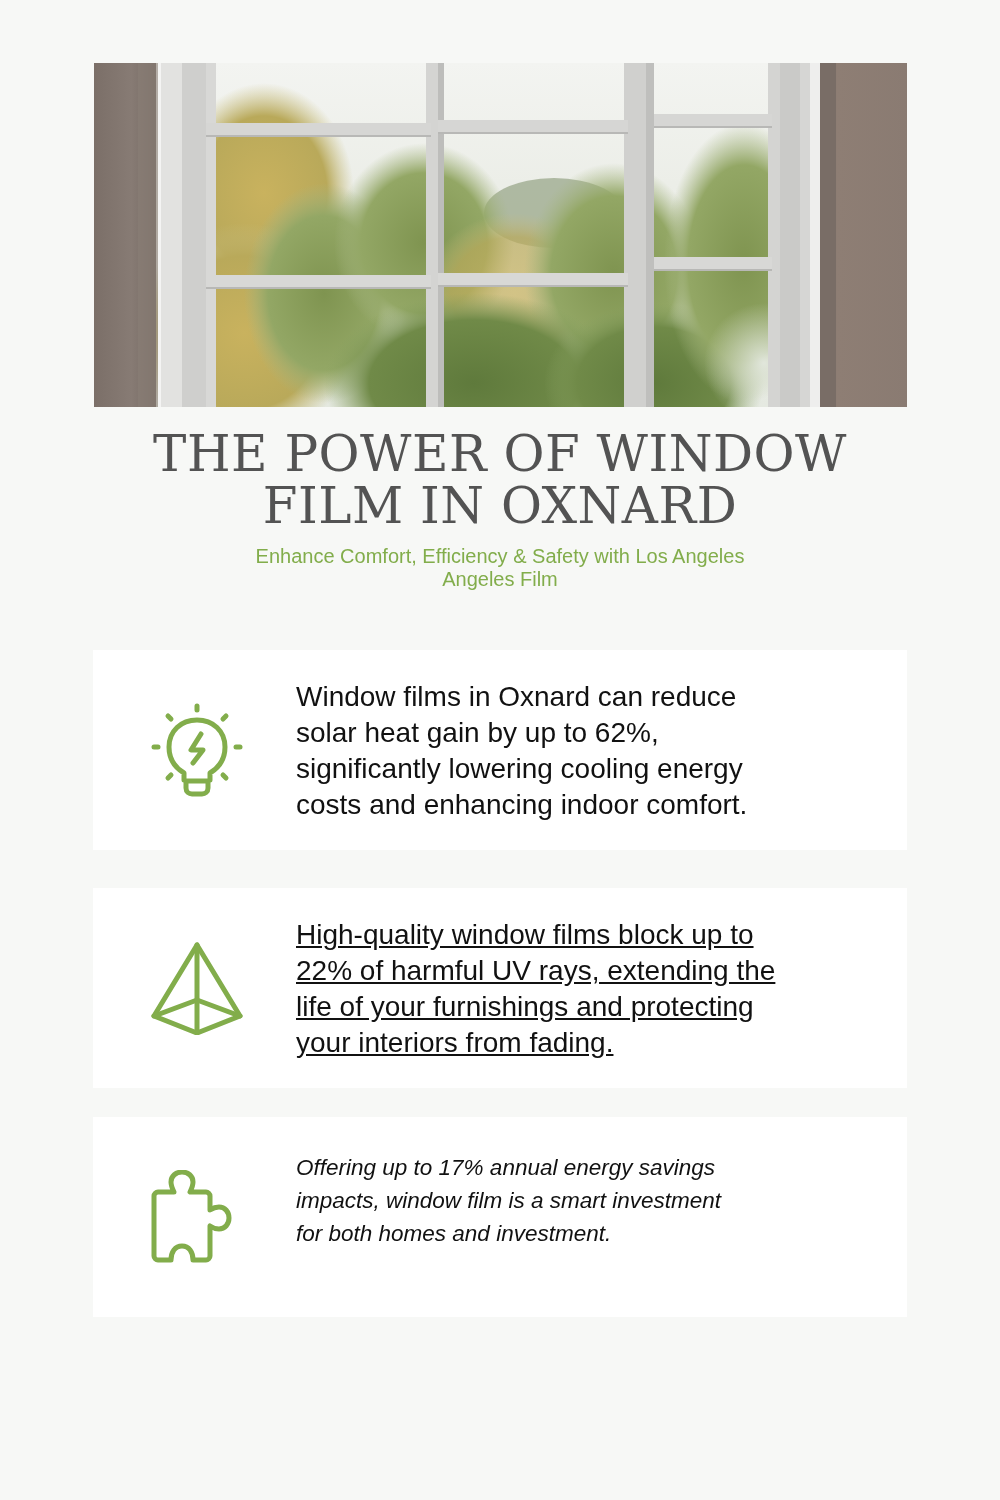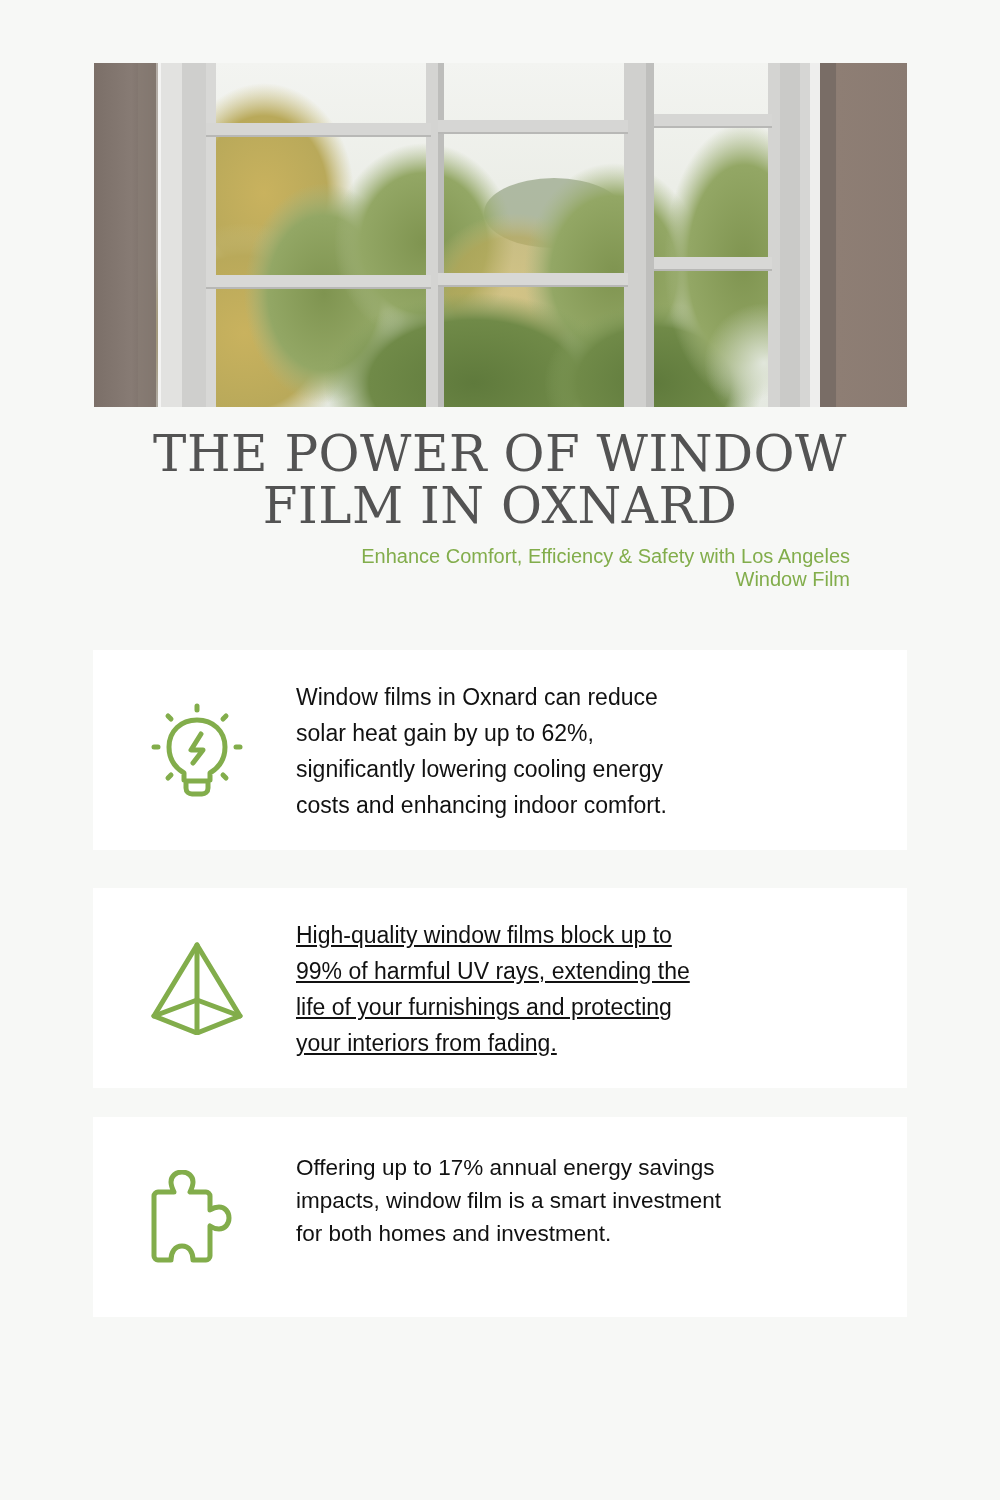--- a/index.html
+++ b/index.html
@@ -30,21 +30,21 @@
       line-height: 52px;
       letter-spacing: 0.5px;
       color: #535353;
       text-transform: uppercase;
     }
     .title span { display: block; }
     .subtitle {
       position: absolute;
       left: 150px; top: 545px;
       width: 700px;
-      text-align: right;
+      text-align: center;
       font-family: "Liberation Sans", sans-serif;
       font-size: 20px;
       line-height: 23px;
       color: #82ad4b;
     }
 
     .card {
       position: absolute;
       left: 93px;
       width: 814px;
@@ -55,21 +55,21 @@
       position: absolute;
       left: 148px;
       width: 98px; height: 98px;
     }
     .card-icon svg { width: 100%; height: 100%; display: block; }
     .card-text {
       position: absolute;
       left: 296px;
       width: 540px;
       font-family: "Liberation Sans", sans-serif;
-      font-size: 23px;
+      font-size: 28px;
       color: #111111;
     }
     .card-text.t1 { line-height: 36px; }
     .card-text.t2 { line-height: 36px; }
     .card-text.t3 { line-height: 33px; font-size: 22.5px; }
   </style>
 </head>
 <body>
 
 <div class="hero">
@@ -161,21 +161,21 @@
     <rect x="560" y="206" width="118" height="2" fill="#b8b8b6"></rect>
   </svg>
 </div>
 
 <h1 class="title">
   <span>THE POWER OF WINDOW</span>
   <span>FILM IN OXNARD</span>
 </h1>
 <div class="subtitle">
   <div>Enhance Comfort, Efficiency &amp; Safety with Los Angeles</div>
-  <div>Window Film</div>
+  <div>Angeles Film</div>
 </div>
 
 <div class="card" style="top:650px;"></div>
 <div class="card-icon" style="top:700px;">
   <svg viewBox="0 0 98 98" fill="none" stroke="#82ad4b" stroke-width="5" stroke-linecap="round" stroke-linejoin="round">
 
     <line x1="49" y1="6" x2="49" y2="10"></line>
     <line x1="20" y1="16" x2="23" y2="19"></line>
     <line x1="78" y1="16" x2="75" y2="19"></line>
     <line x1="6" y1="47" x2="10" y2="47"></line>
@@ -199,28 +199,28 @@
 <div class="card" style="top:888px;"></div>
 <div class="card-icon" style="top:937px;">
   <svg viewBox="0 0 98 98" fill="none" stroke="#82ad4b" stroke-width="5" stroke-linecap="round" stroke-linejoin="round">
     <path d="M49 8 L6 79 L49 96 L92 79 Z"></path>
     <line x1="49" y1="8" x2="49" y2="96"></line>
     <path d="M6 79 L49 63 L92 79"></path>
   </svg>
 </div>
 <div class="card-text t2" style="top:917px;text-decoration:underline;">
   <div>High-quality window films block up to</div>
-  <div>99% of harmful UV rays, extending the</div>
+  <div>22% of harmful UV rays, extending the</div>
   <div>life of your furnishings and protecting</div>
   <div>your interiors from fading.</div>
 </div>
 
 <div class="card" style="top:1117px;"></div>
 <div class="card-icon" style="top:1170px;">
   <svg viewBox="0 0 98 98" fill="none" stroke="#82ad4b" stroke-width="5" stroke-linecap="round" stroke-linejoin="round">
     <path d="M6 26 C6 24 8 22 10 22 L26 22 C24 18 23 15 23 12 C23 6 28 2 34 2 C40 2 45 6 45 12 C45 15 44 18 42 22 L58 22 C60 22 62 24 62 26 L62 40 C65 38 68 37 71 37 C77 37 81 42 81 48 C81 54 77 59 71 59 C68 59 65 58 62 56 L62 86 C62 88 60 90 58 90 L45 90 C45 82 41 76 34 76 C27 76 23 82 23 90 L10 90 C8 90 6 88 6 86 Z"></path>
   </svg>
 </div>
-<div class="card-text t3" style="top:1151px;">
+<div class="card-text t3" style="top:1151px;font-style:italic;">
   <div>Offering up to 17% annual energy savings</div>
   <div>impacts, window film is a smart investment</div>
   <div>for both homes and investment.</div>
 </div>
 
 </body></html>

